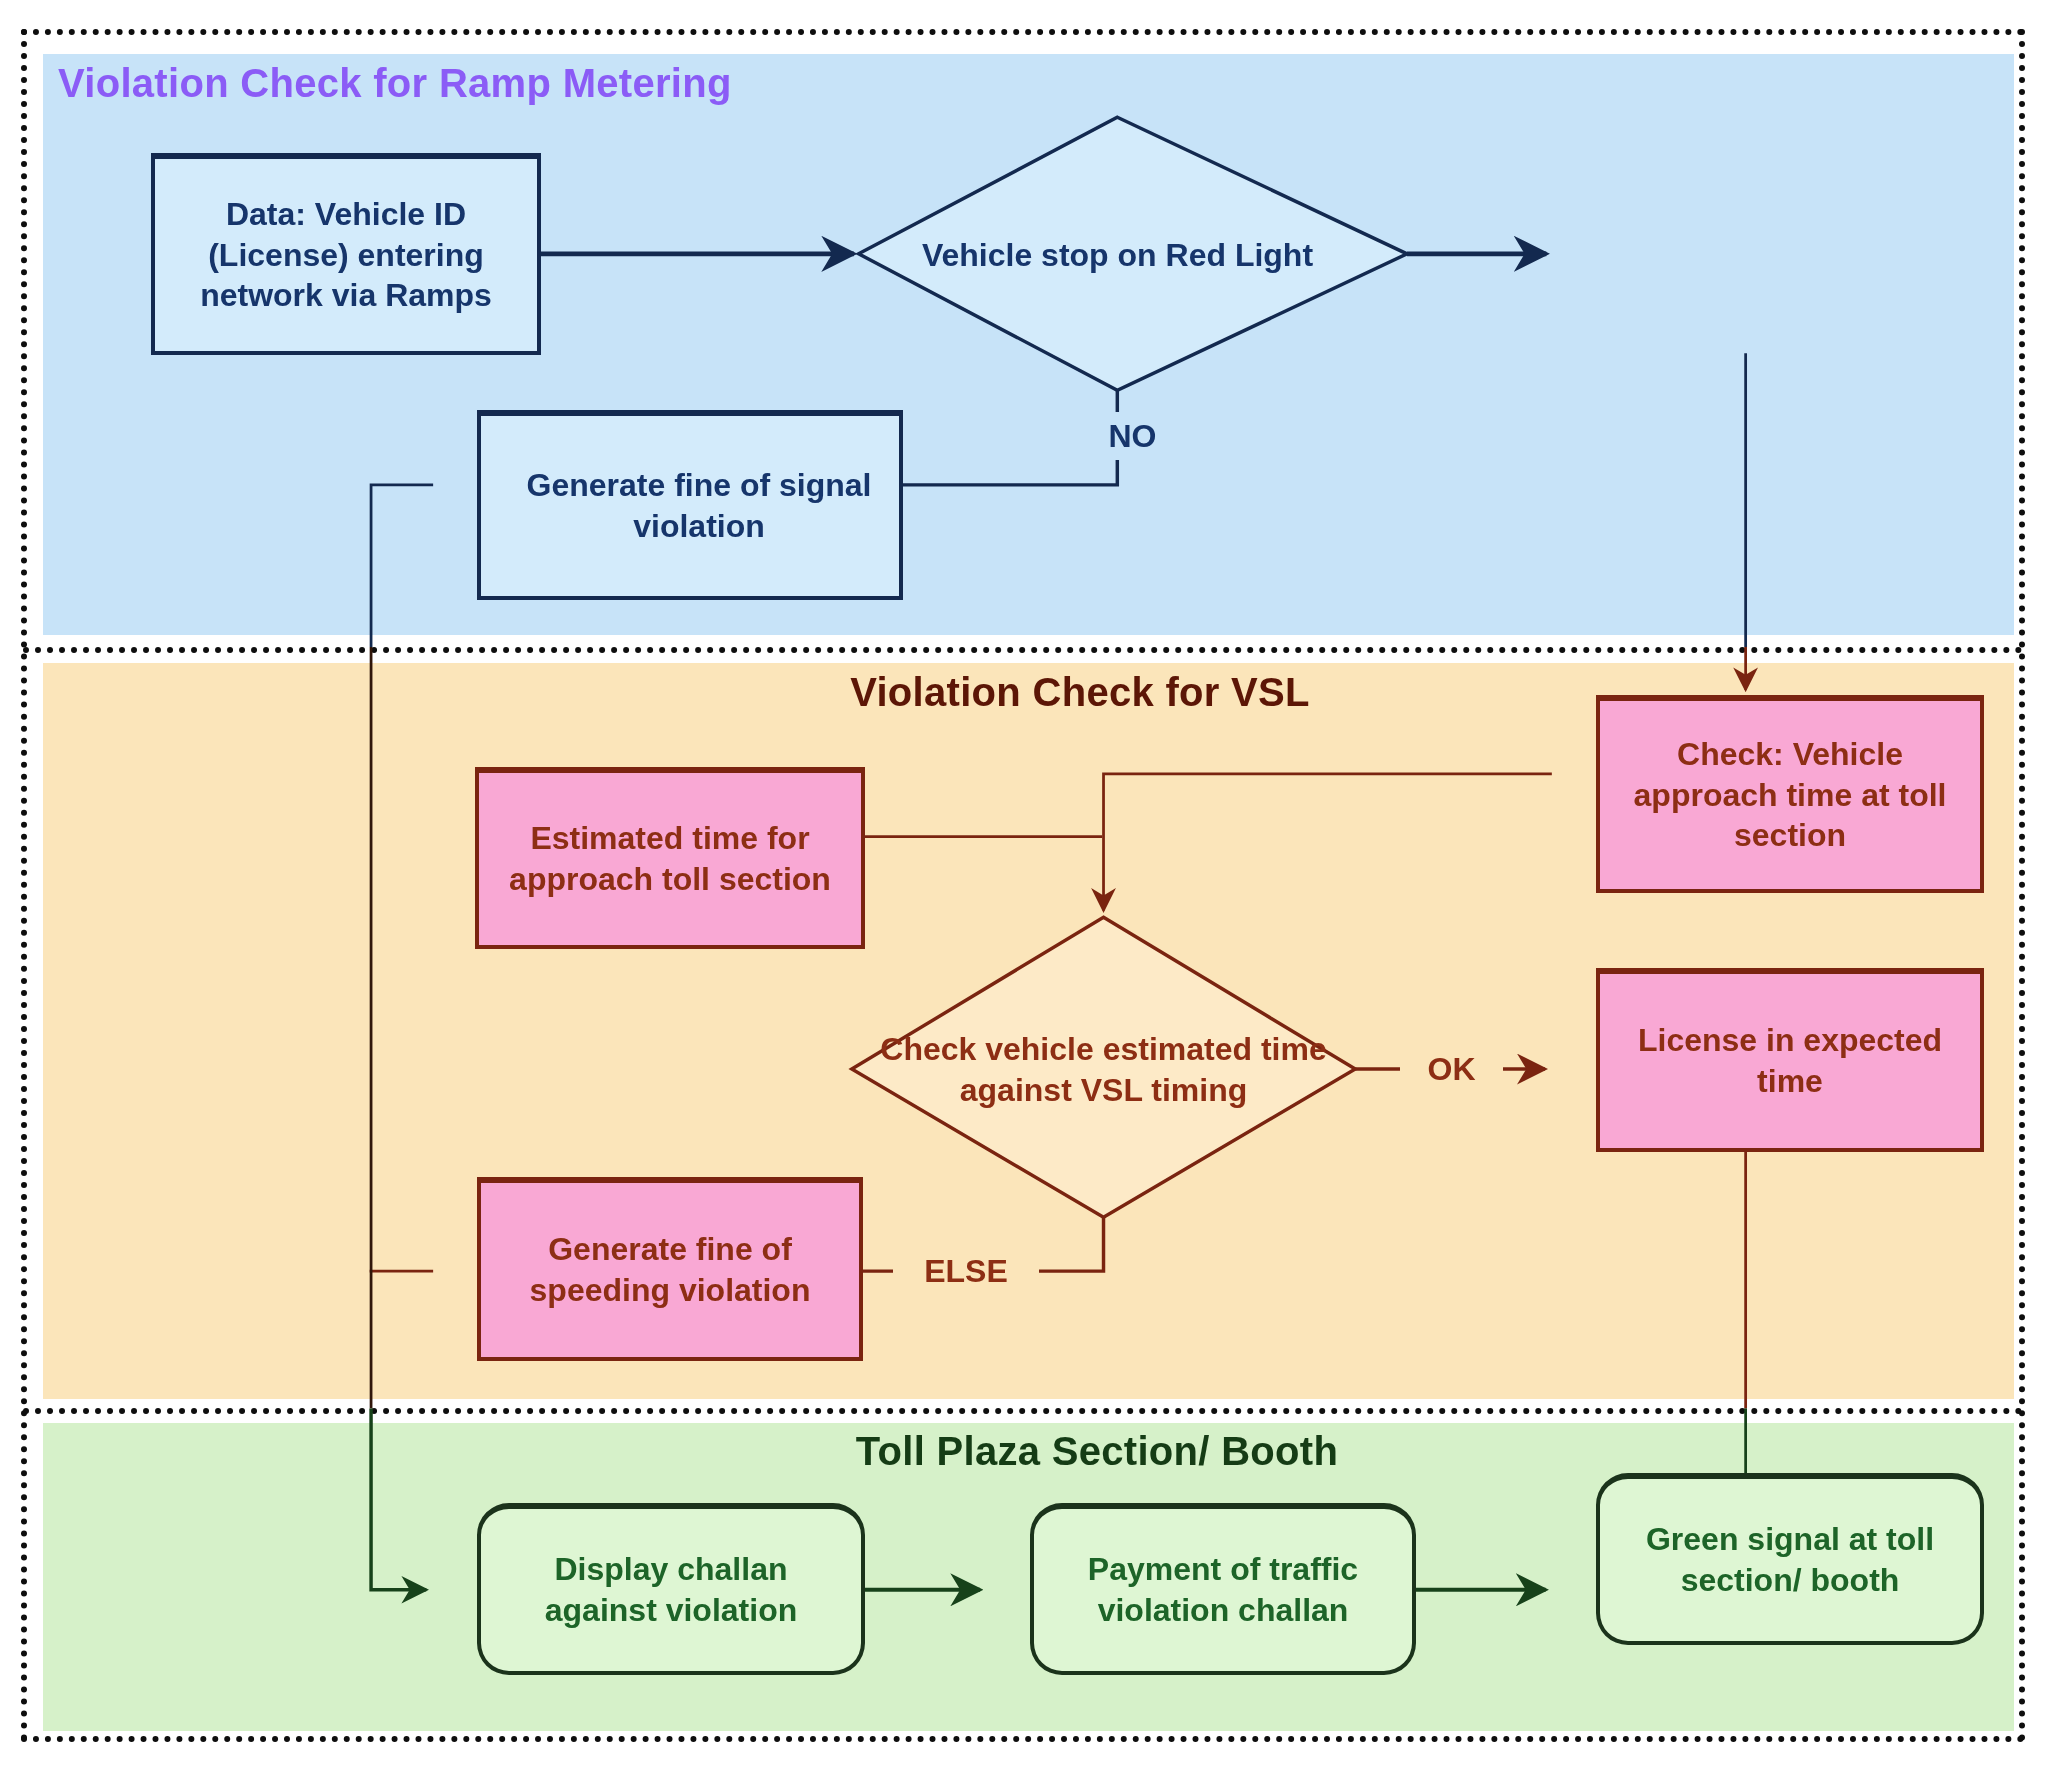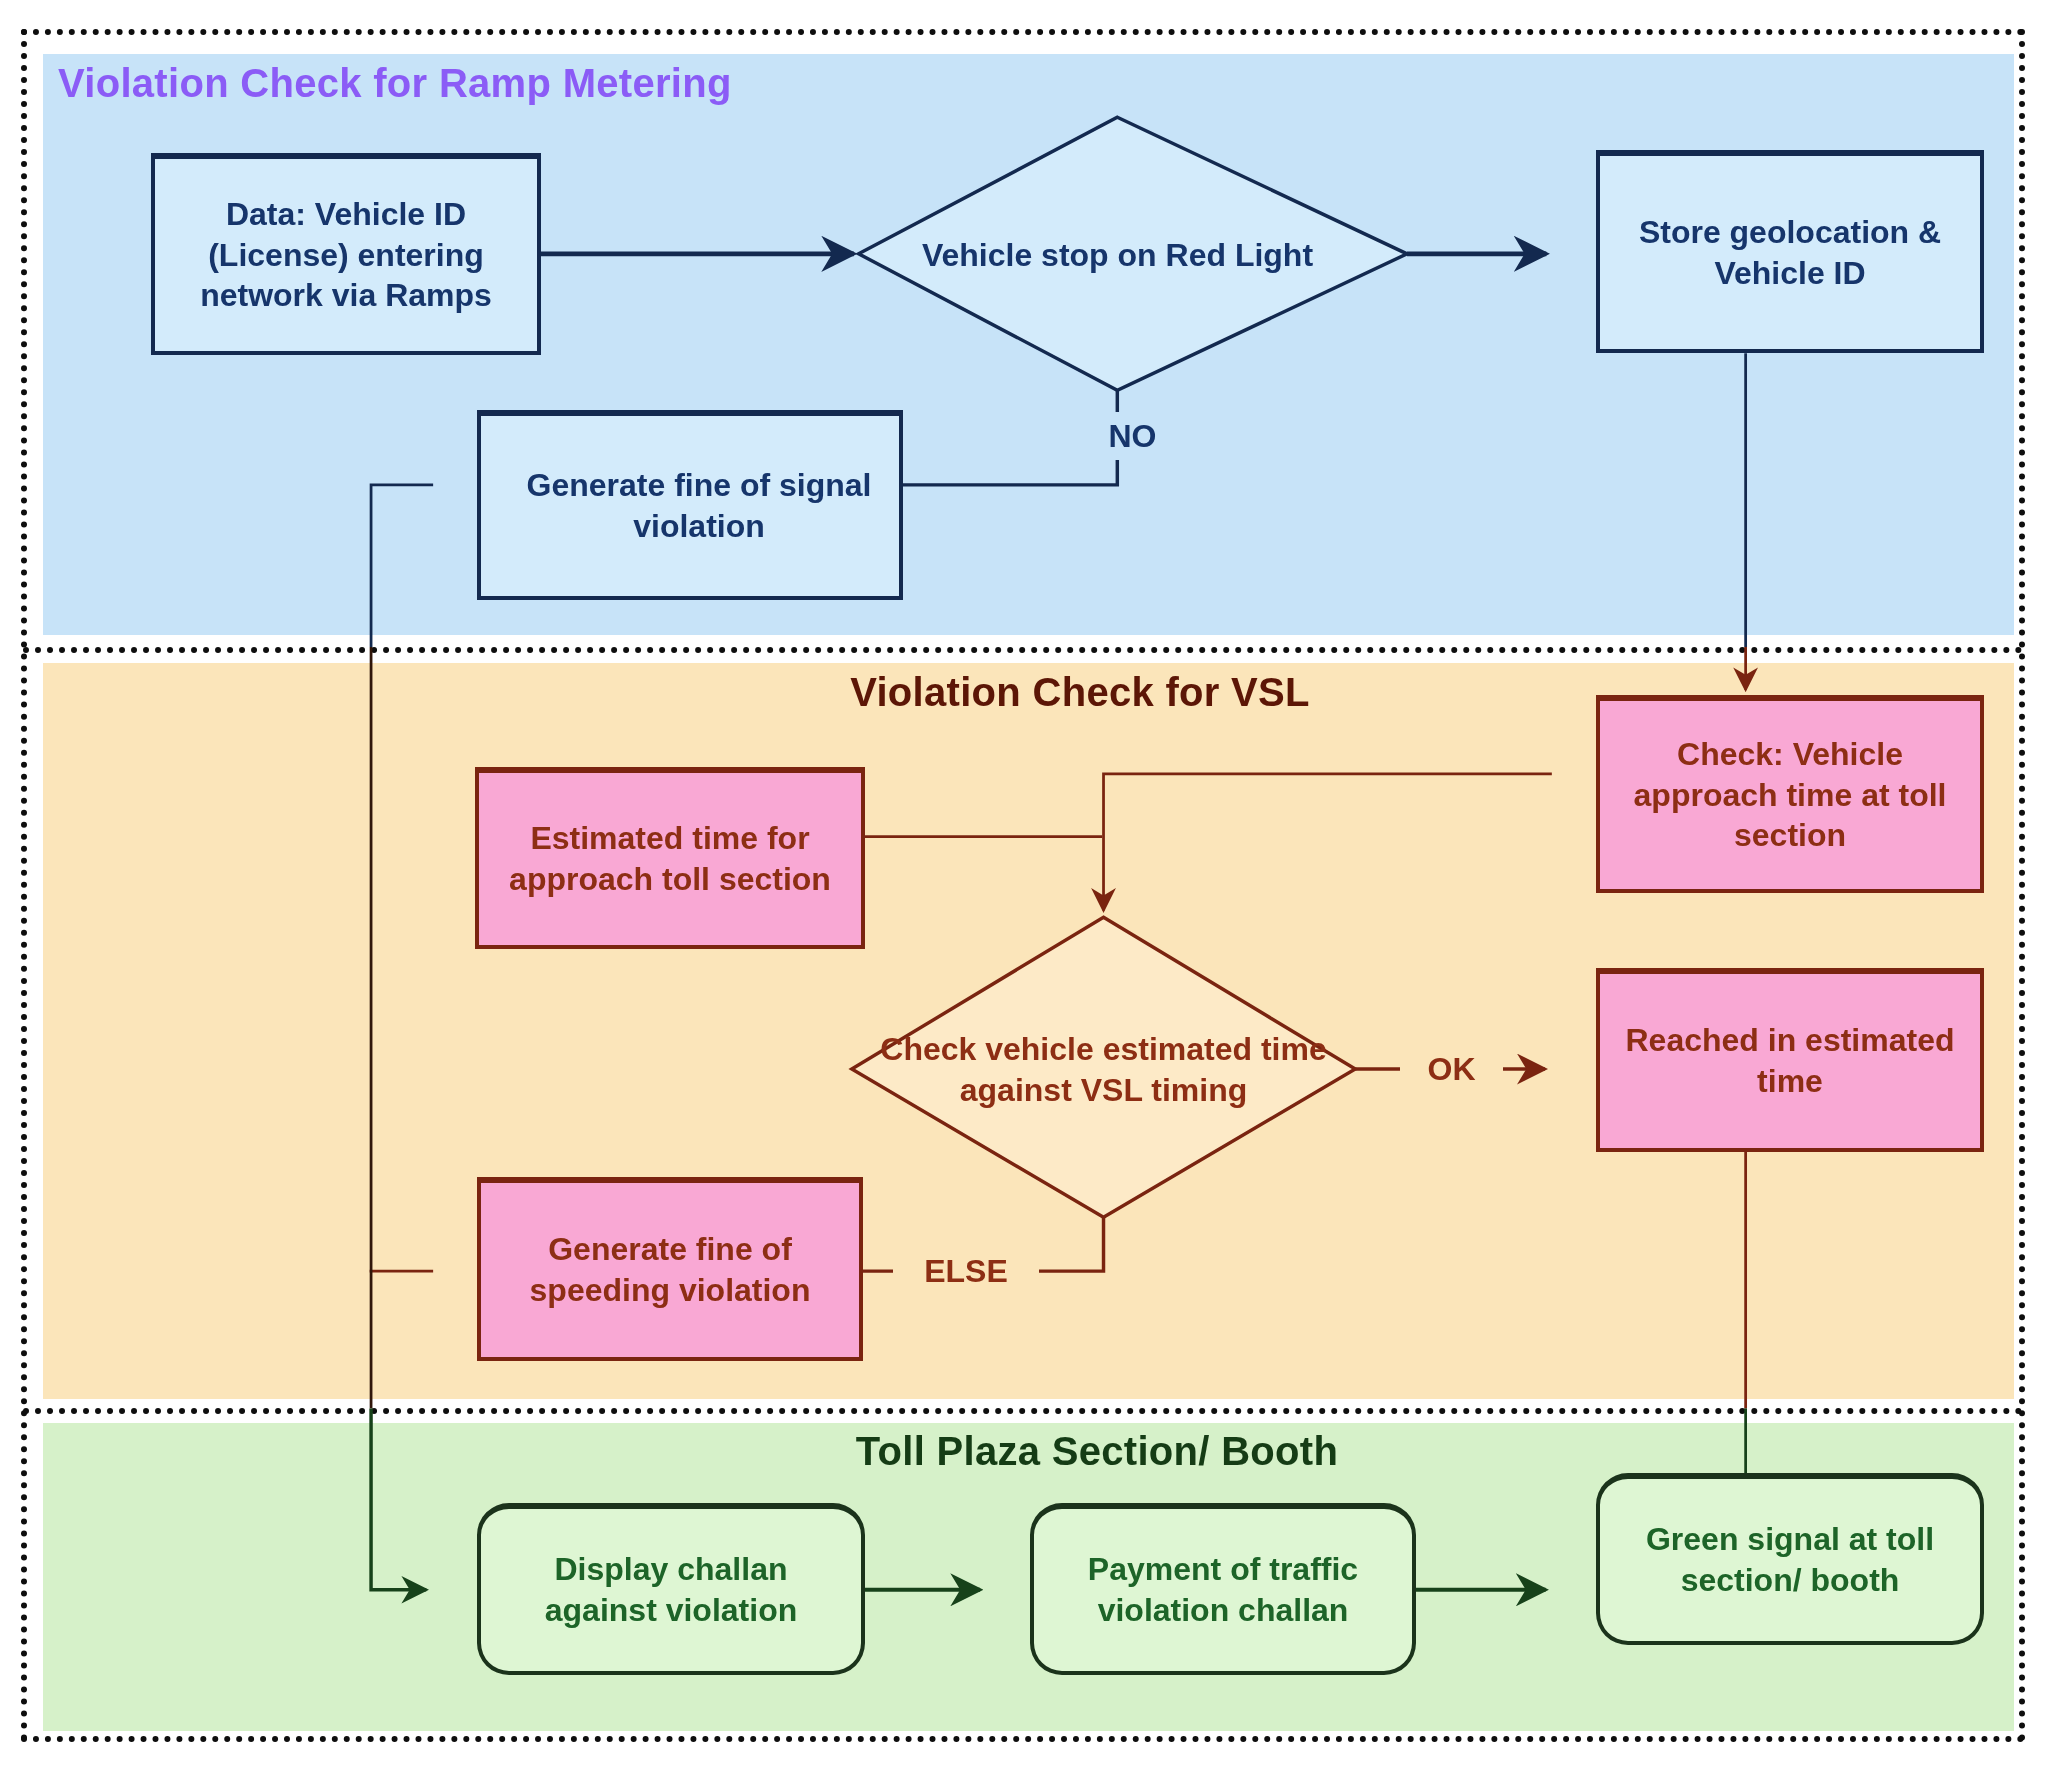--- a/index.html
+++ b/index.html
@@ -154,28 +154,27 @@
     <polygon points="1620,170 2040,368 1620,566 1245,368" fill="#d3ebfb" stroke="#13294f" stroke-width="5"></polygon>
     <polygon points="1600,1330 1965,1550 1600,1765 1235,1550" fill="#fdeac7" stroke="#7a2410" stroke-width="5"></polygon>
   </svg>
 
   <div class="sec-title title-ramp" style="left:58px;top:61px;">Violation Check for Ramp Metering</div>
   <div class="sec-title title-vsl" style="left:735px;top:670px;width:690px;">Violation Check for VSL</div>
   <div class="sec-title title-toll" style="left:752px;top:1429px;width:690px;">Toll Plaza Section/ Booth</div>
 
   <div class="node node-ramp" style="left:107px;top:153px;width:390px;height:202px;">Data: Vehicle ID (License) entering network via Ramps</div>
   <div class="diamond-label dl-ramp" style="left:897px;top:207px;width:441px;height:97px;">Vehicle stop on Red Light</div>
-  <div class="node node-ramp" style="left:1552px;top:150px;width:388px;height:203px;">Store geolocation &amp; Vehicle ID</div>
   <div class="node node-ramp" style="left:433px;top:410px;width:426px;height:190px;padding-left:36px;">Generate fine of signal violation</div>
   <div class="edge-label el-ramp" style="left:1084px;top:412px;width:97px;height:48px;">NO</div>
 
   <div class="node node-vsl" style="left:1552px;top:695px;width:388px;height:198px;">Check: Vehicle approach time at toll section</div>
   <div class="node node-vsl" style="left:431px;top:767px;width:390px;height:182px;">Estimated time for approach toll section</div>
   <div class="diamond-label dl-vsl" style="left:838px;top:990px;width:531px;height:159px;">Check vehicle estimated time against VSL timing</div>
-  <div class="node node-vsl" style="left:1552px;top:968px;width:388px;height:184px;">Reached in estimated time</div>
+  <div class="node node-vsl" style="left:1552px;top:968px;width:388px;height:184px;">License in expected time</div>
   <div class="node node-vsl" style="left:433px;top:1177px;width:386px;height:184px;">Generate fine of speeding violation</div>
   <div class="edge-label el-vsl" style="left:1400px;top:1044px;width:103px;height:50px;">OK</div>
   <div class="edge-label el-vsl" style="left:893px;top:1246px;width:146px;height:50px;">ELSE</div>
 
   <div class="node node-toll" style="left:433px;top:1503px;width:388px;height:172px;">Display challan against violation</div>
   <div class="node node-toll" style="left:986px;top:1503px;width:386px;height:172px;">Payment of traffic violation challan</div>
   <div class="node node-toll" style="left:1552px;top:1473px;width:388px;height:172px;">Green signal at toll section/ booth</div>
 
 </div>
 

